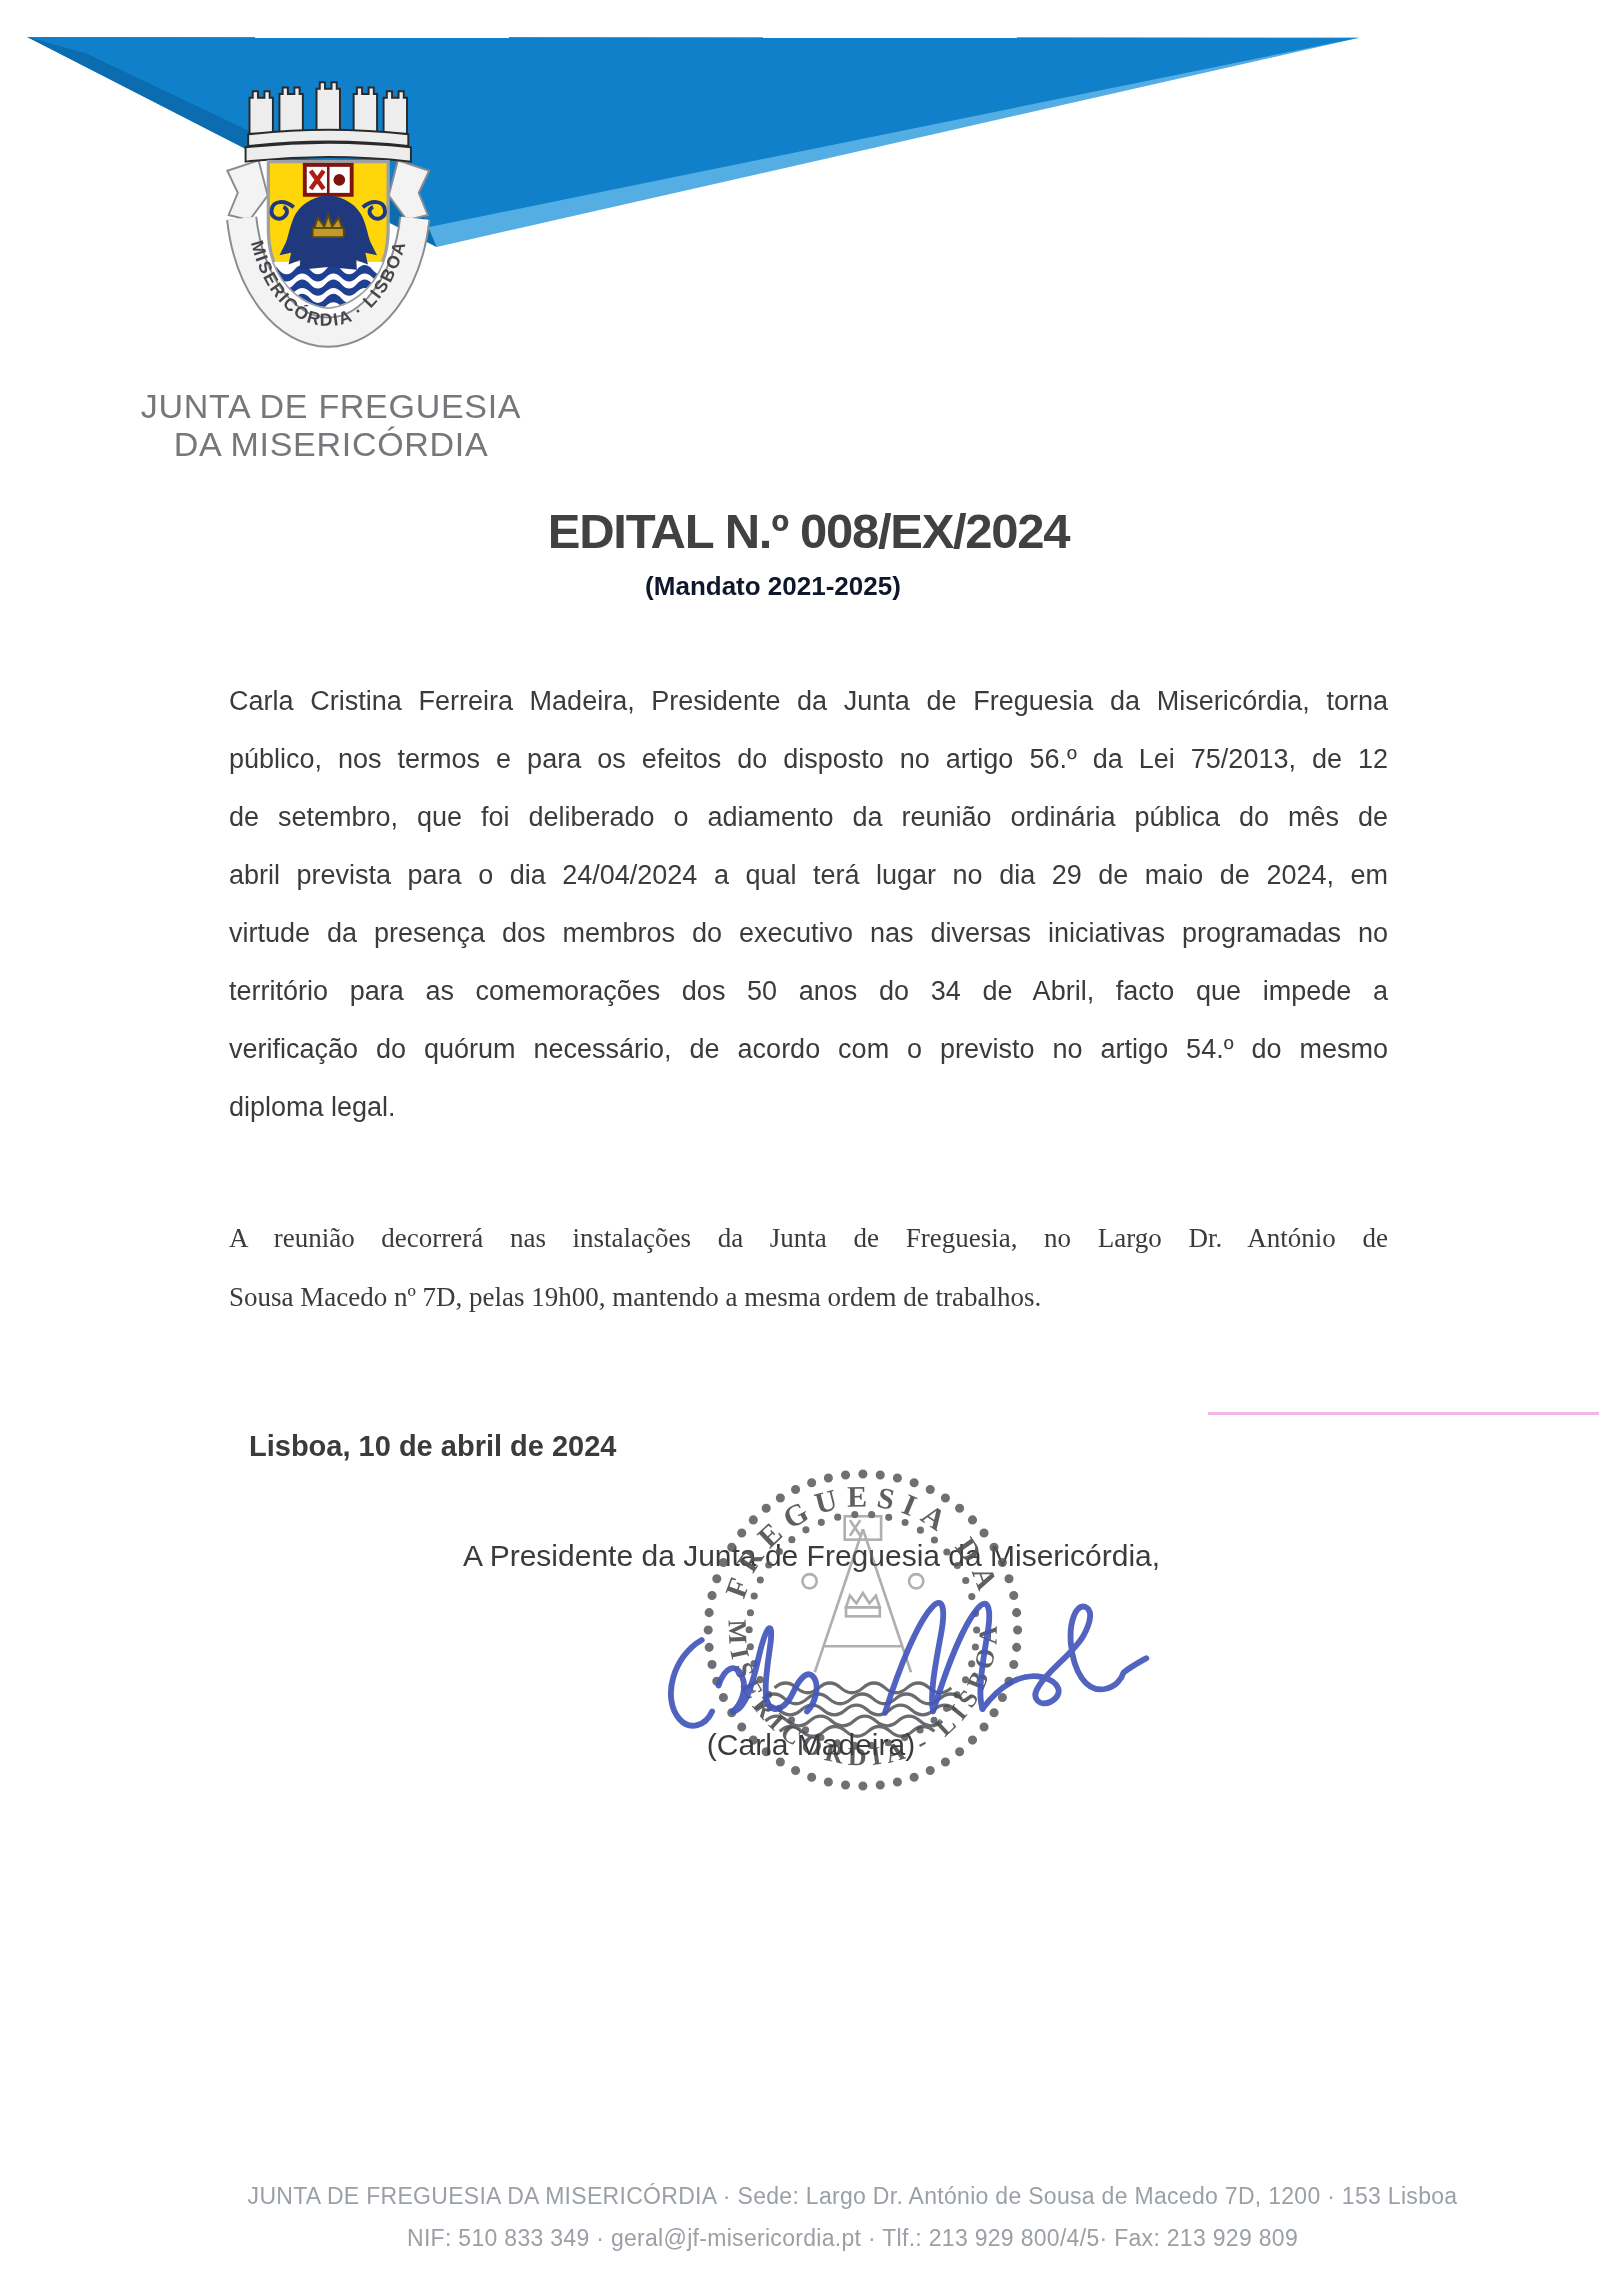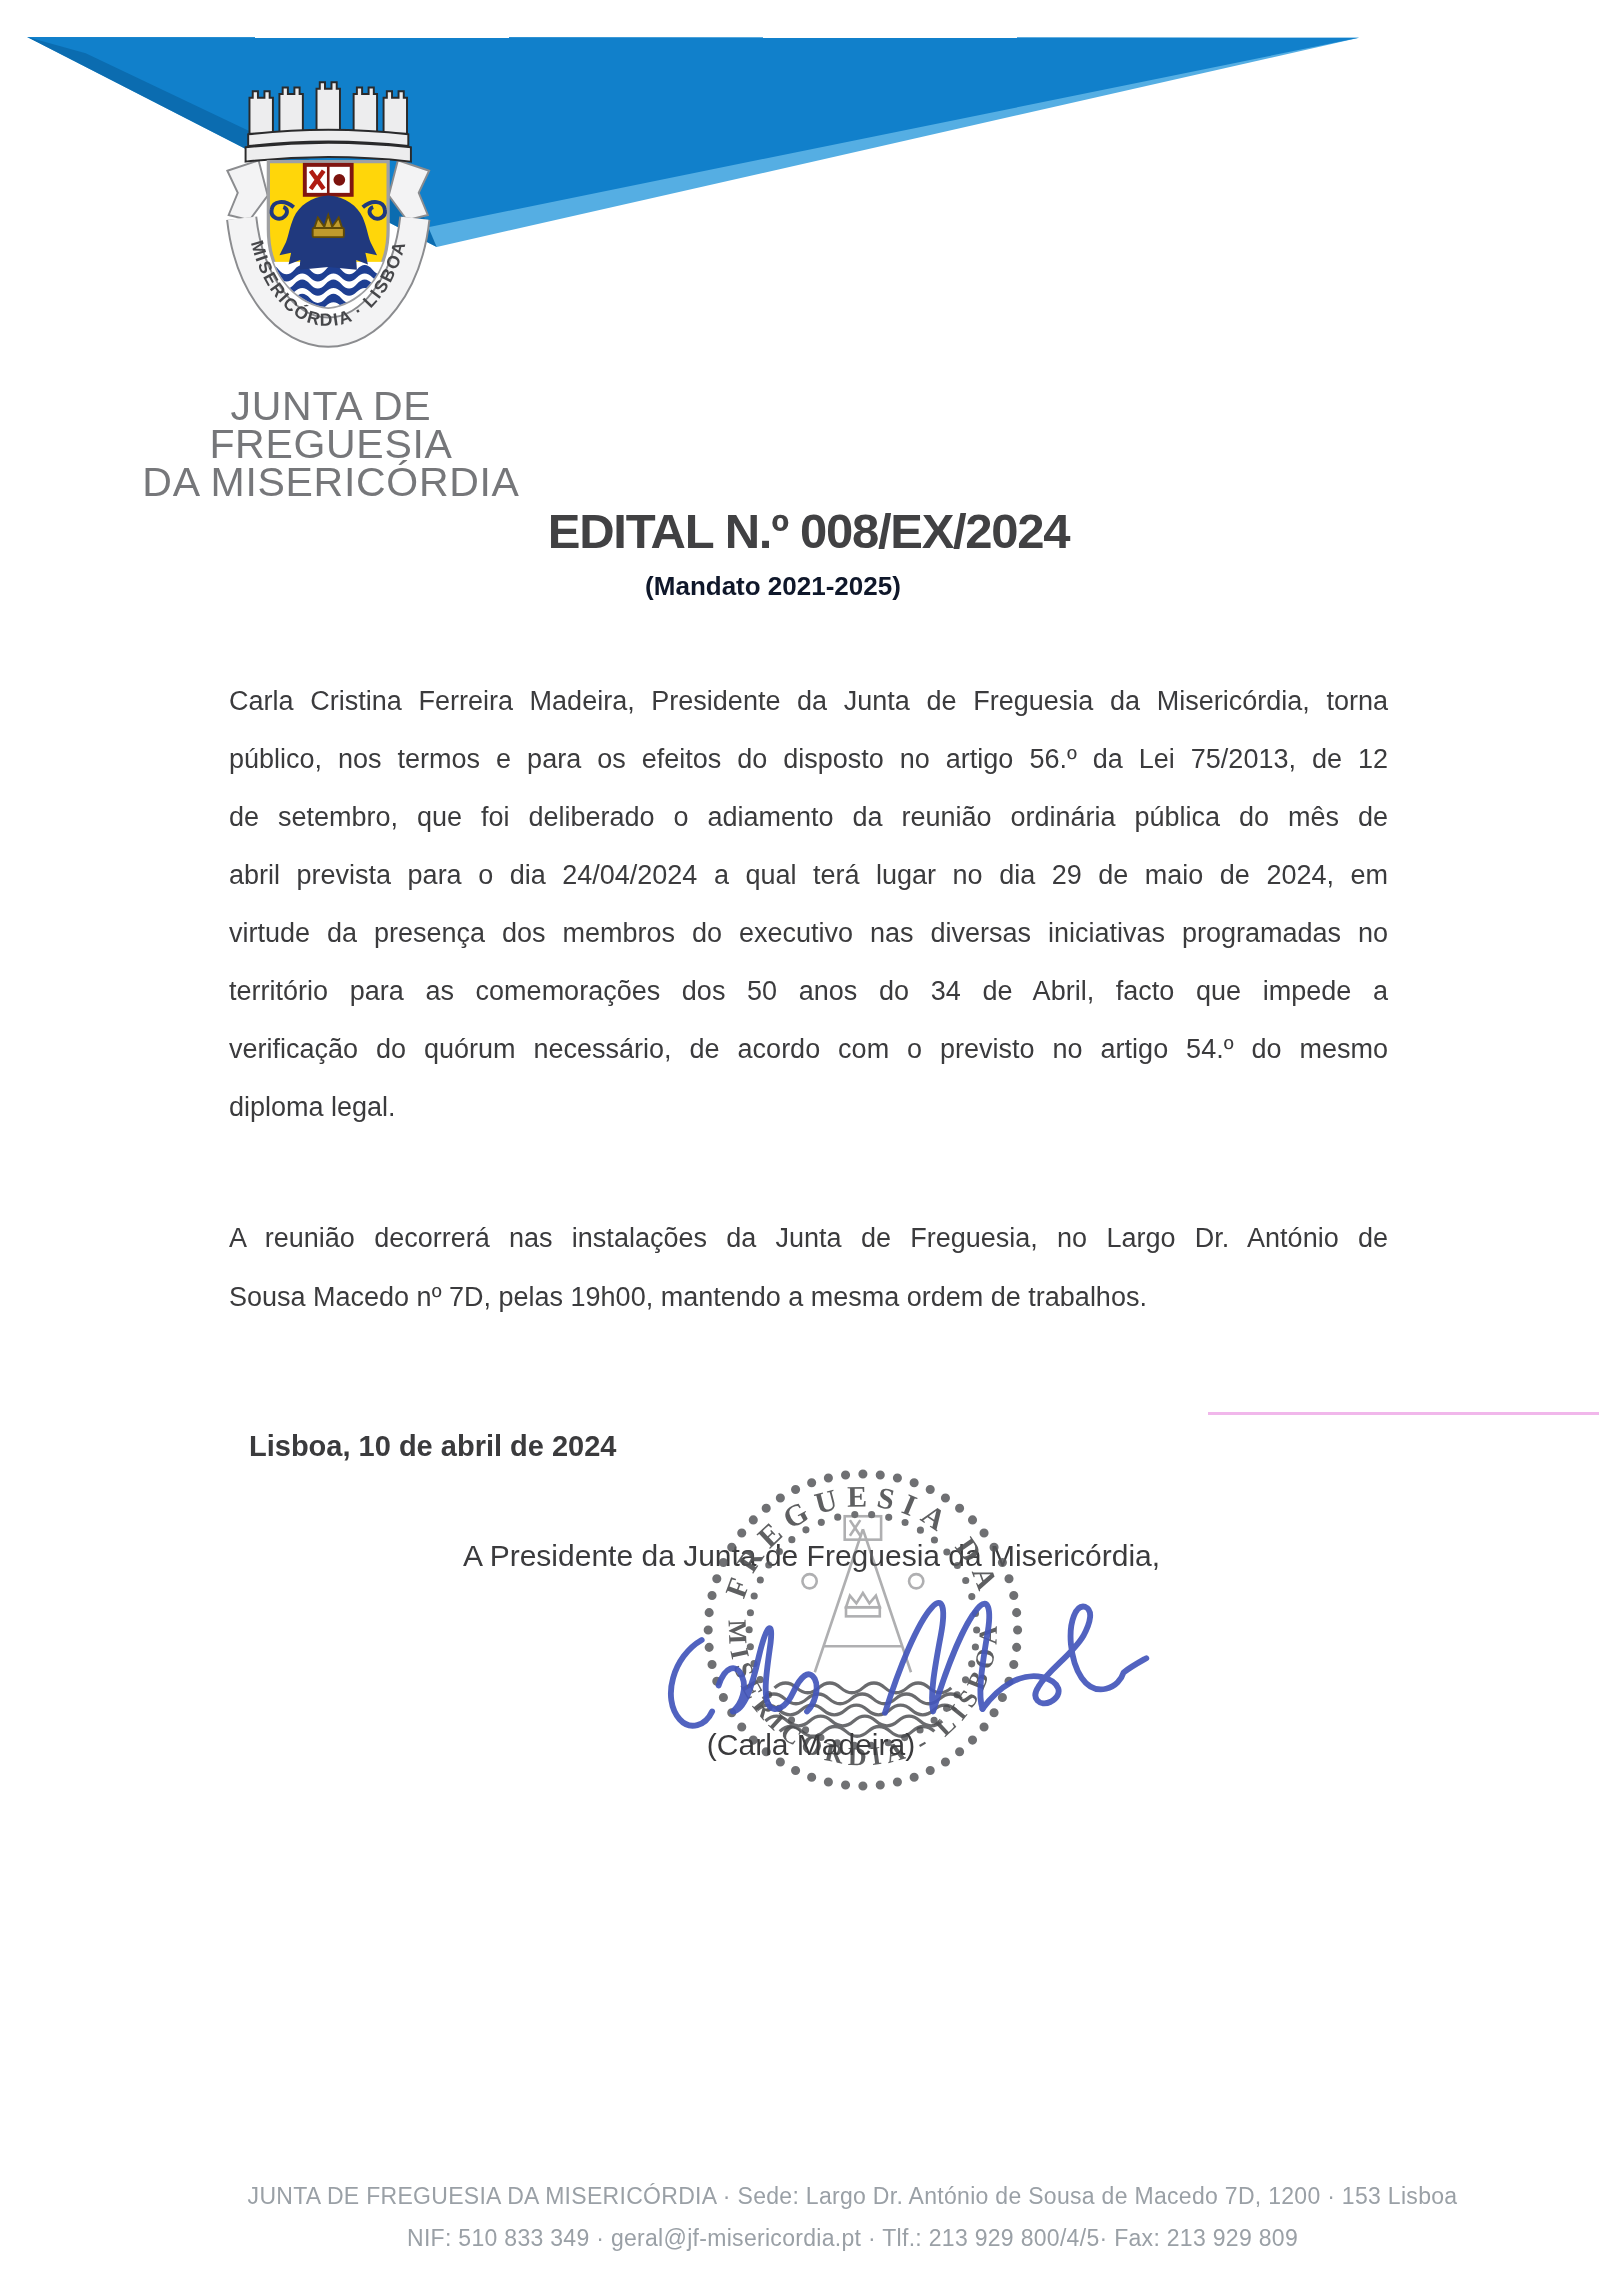--- a/index.html
+++ b/index.html
@@ -3,32 +3,32 @@
 <meta charset="utf-8">
 <style>
   html,body{margin:0;padding:0;background:#e8e8e8;}
   .page{position:relative;width:1617px;height:2284px;background:#ffffff;overflow:hidden;
         font-family:"Liberation Sans", sans-serif;color:#3a3a3c;}
   .abs{position:absolute;}
   svg{display:block;}
 
   
   .org-name{left:116px;top:387px;width:430px;text-align:center;
-            font-size:41px;line-height:38px;color:#76777a;letter-spacing:0.7px;}
+            font-size:34px;line-height:38px;color:#76777a;letter-spacing:0.7px;}
 
   
   .doc-title{left:0;top:502px;width:1617px;text-align:center;font-weight:bold;
              font-size:49px;line-height:59px;letter-spacing:-1.3px;color:#414143;}
   .doc-subtitle{left:0;top:571px;width:1546px;text-align:center;font-weight:bold;
                 font-size:26px;line-height:30px;color:#0f172a;}
 
   
   .body-block{left:229px;width:1159px;font-size:27px;color:#3b3b3d;}
   .p1{top:672px;}
-  .p2{top:1209px;}
+  .p2{top:1209px;font-family:Liberation Serif, serif;}
   .bline{line-height:58px;white-space:nowrap;}
   .p2 .bline{line-height:59px;}
   .just{text-align:justify;text-align-last:justify;}
   .left{text-align:left;}
 
   .date-line{left:229px;top:1430px;font-size:29px;font-weight:bold;color:#3b3b3d;white-space:nowrap;margin-left:20px;}
   .sig-caption{left:463px;top:1539px;font-size:30px;color:#3b3b3d;white-space:nowrap;}
   .signed-name{left:681px;top:1728px;width:260px;text-align:center;font-size:30px;color:#3b3b3d;white-space:nowrap;}
 
   .pink-line{left:1208px;top:1412px;width:391px;height:2.6px;background:#efaae7;opacity:.85;}

